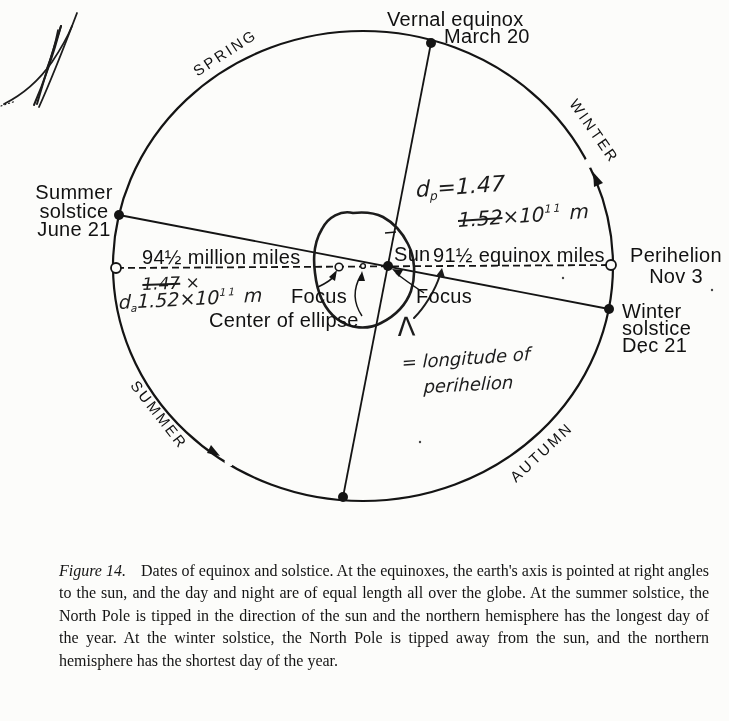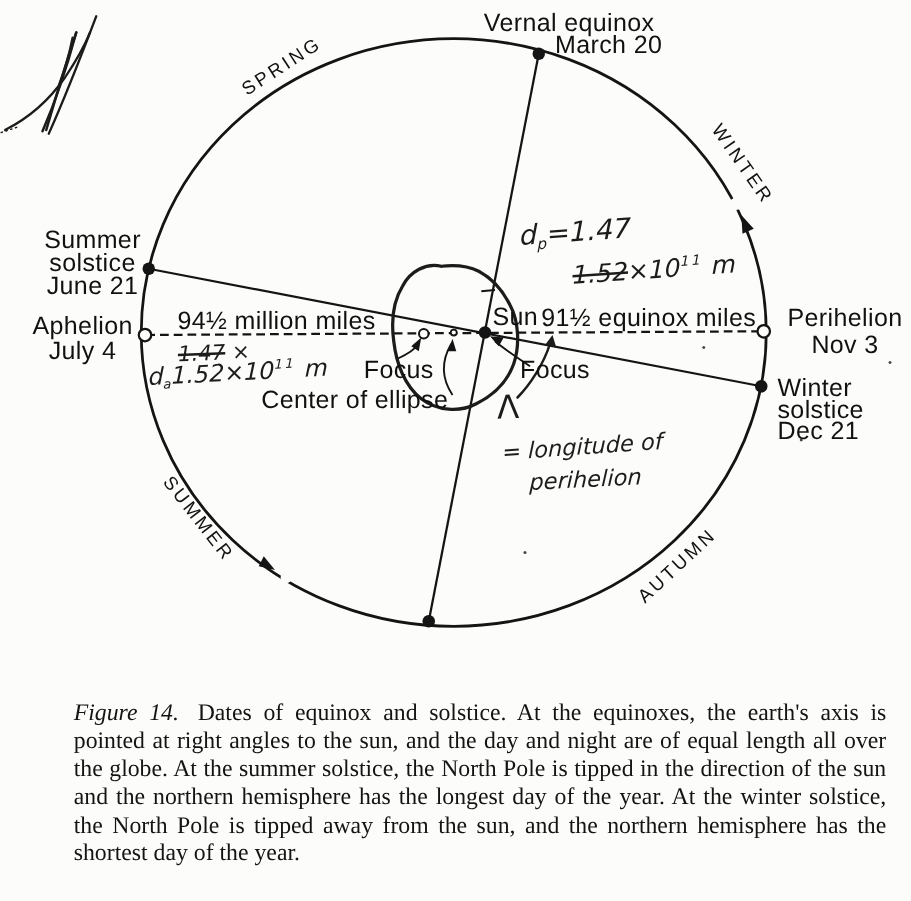--- a/index.html
+++ b/index.html
@@ -35,21 +35,21 @@
   .hw-dp1{left:416px;top:177px;font-size:22px;transform:rotate(-4deg) skewX(-4deg);}
   .hw-dp2{left:458px;top:208px;font-size:20px;transform:rotate(-4deg) skewX(-4deg);}
   .hw-da-strike{left:142px;top:274px;font-size:17px;transform:rotate(-2deg);}
   .hw-da{left:119px;top:291px;font-size:19px;transform:rotate(-3deg) skewX(-4deg);}
   .hw-lambda{left:397px;top:312px;font-size:26px;font-style:normal;transform:rotate(-2deg);}
   .hw-ldef1{left:402px;top:352px;font-size:18px;transform:rotate(-4deg) skewX(-5deg);}
   .hw-ldef2{left:424px;top:376px;font-size:18px;transform:rotate(-3deg) skewX(-5deg);}
   .caption{
     position:absolute;left:59px;top:560px;width:650px;
     font-family:"Liberation Serif",serif;
-    font-size:19px;line-height:22.4px;color:#141414;
+    font-size:16px;line-height:22.4px;color:#141414;
     text-align:justify;
   }
   .figlabel{font-style:italic;margin-right:15px;}
   .season{
     font-family:"Liberation Sans",sans-serif;
     font-size:15px;letter-spacing:2.5px;fill:#111;
   }
 </style>
 </head>
 <body>
@@ -126,24 +126,20 @@
 
   <div class="lbl" style="left:387px;top:10px">Vernal equinox</div>
   <div class="lbl" style="left:444px;top:27px">March 20</div>
 
   <div class="lbl center" style="left:35px;top:183px;width:78px">
     <span class="ln">Summer</span>
     <span class="ln">solstice</span>
     <span class="ln">June 21</span>
   </div>
 
-  <div class="lbl center lh20" style="left:26px;top:251px;width:80px">
-    <span class="ln">Aphelion</span>
-    <span class="ln">July 4</span>
-  </div>
 
   <div class="lbl" style="left:142px;top:248px">94½ million miles</div>
 
   <div class="lbl" style="left:394px;top:245px">Sun</div>
 
   <div class="lbl" style="left:433px;top:246px">91½ equinox miles</div>
 
   <div class="lbl center lh21" style="left:623px;top:245px;width:106px">
     <span class="ln">Perihelion</span>
     <span class="ln">Nov 3</span>

